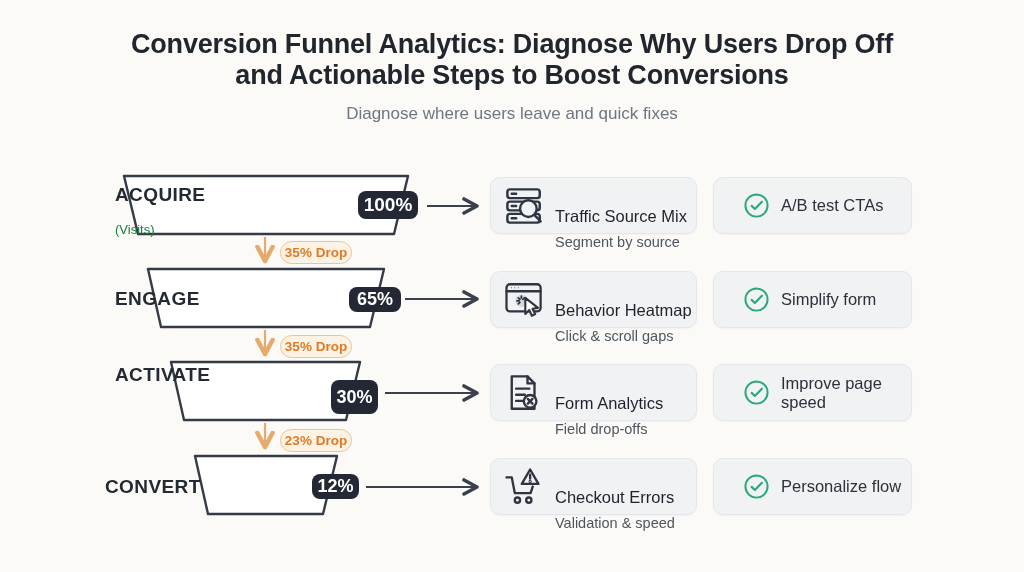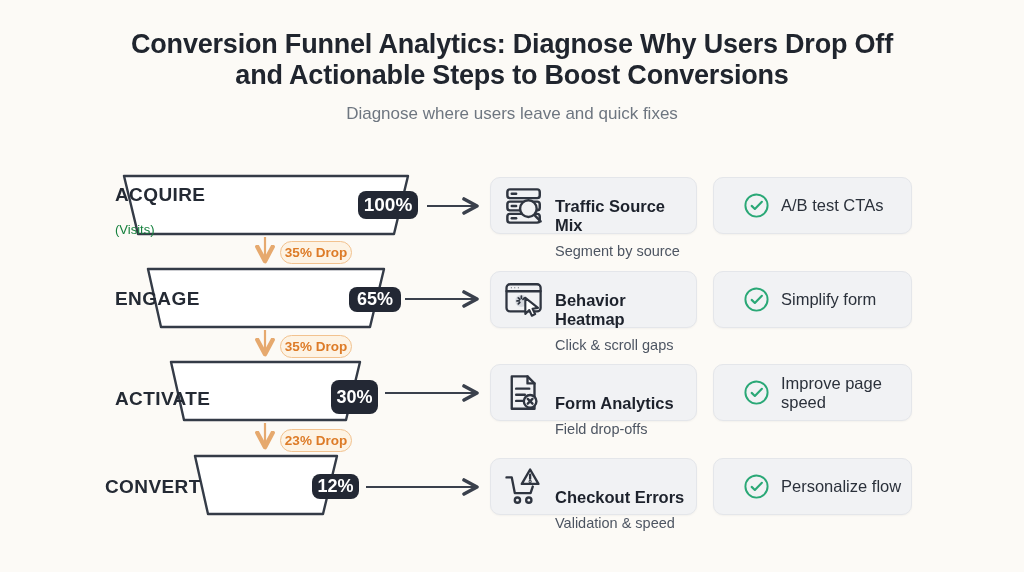--- a/index.html
+++ b/index.html
@@ -29,21 +29,21 @@
     background:#fdf3e4;border:1.5px solid #f2c28f;border-radius:12px;
     color:#dd7b27;font-size:13.5px;font-weight:700;
     display:flex;align-items:center;justify-content:center;box-sizing:border-box;}
   
   .diag-card{position:absolute;left:490px;width:207px;height:57px;z-index:2;
     background:#f1f2f4;border:1px solid #e4e6ea;border-radius:10px;
     box-shadow:0 1px 2px rgba(0,0,0,0.04);box-sizing:border-box;
     display:flex;align-items:center;padding:0 0 0 11px;}
   .diag-icon{width:44px;height:44px;flex:0 0 44px;display:flex;align-items:center;justify-content:center;}
   .diag-text{margin-left:9px;}
-  .diag-title{font-size:16.5px;font-weight:700;color:#1d222c;line-height:19px;margin-top:46px;}
+  .diag-title{font-size:16.5px;font-weight:400;color:#1d222c;line-height:19px;margin-top:46px;}
   .diag-sub{font-size:14.5px;color:#4d5562;line-height:17px;margin-top:8px;}
   .action-card{position:absolute;left:713px;width:199px;height:57px;z-index:2;
     background:#f1f2f4;border:1px solid #e4e6ea;border-radius:10px;
     box-shadow:0 1px 2px rgba(0,0,0,0.04);box-sizing:border-box;
     display:flex;align-items:center;padding:0 0 0 29px;}
   .action-icon{width:27px;height:27px;flex:0 0 27px;display:flex;align-items:center;justify-content:center;}
   .action-label{margin-left:11px;font-size:16.5px;color:#2b313b;}
 </style>
 </head>
 <body>
@@ -81,21 +81,21 @@
     <line x1="366" y1="487" x2="476" y2="487" stroke="#3a404c" stroke-width="2" marker-end="url(#ah-dark)"></line>
   </svg>
 
   <div class="stage-label-wrap" style="top:184px">
     <div class="stage-label">ACQUIRE</div>
     <div class="stage-sublabel">(Visits)</div>
   </div>
   <div class="stage-label-wrap" style="top:288px">
     <div class="stage-label">ENGAGE</div>
   </div>
-  <div class="stage-label-wrap" style="top:388px">
+  <div class="stage-label-wrap" style="top:364px">
     <div class="stage-label">ACTIVATE</div>
   </div>
   <div class="stage-label-wrap" style="top:476px;left:105px">
     <div class="stage-label">CONVERT</div>
   </div>
 
   <div class="badge" style="left:358px;top:191px;width:60px;height:28px;font-size:19px">100%</div>
   <div class="badge" style="left:349px;top:287px;width:52px;height:25px;font-size:18px">65%</div>
   <div class="badge" style="left:331px;top:380px;width:47px;height:34px;font-size:18px">30%</div>
   <div class="badge" style="left:312px;top:474px;width:47px;height:25px;font-size:18px">12%</div>

